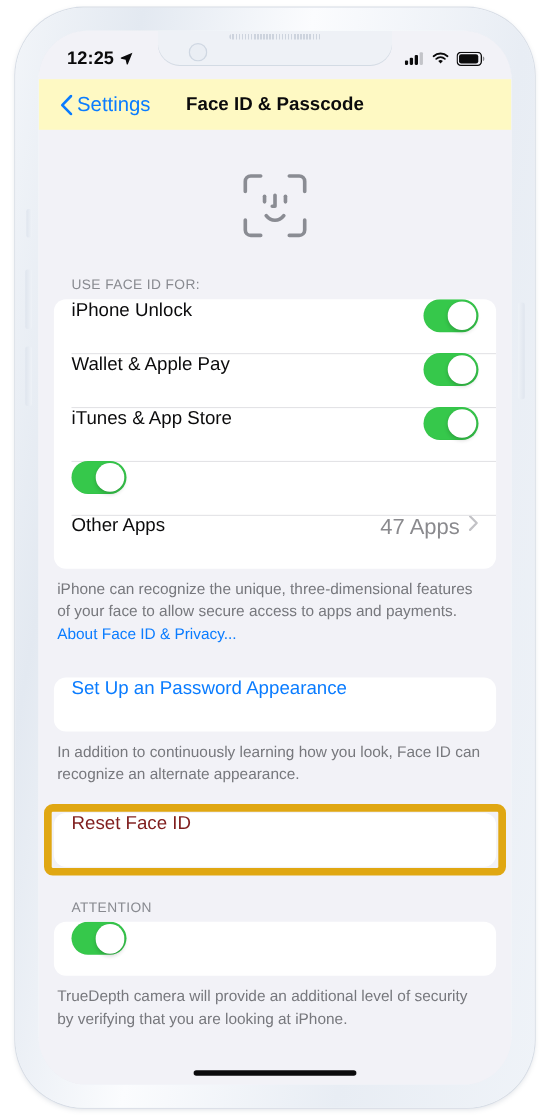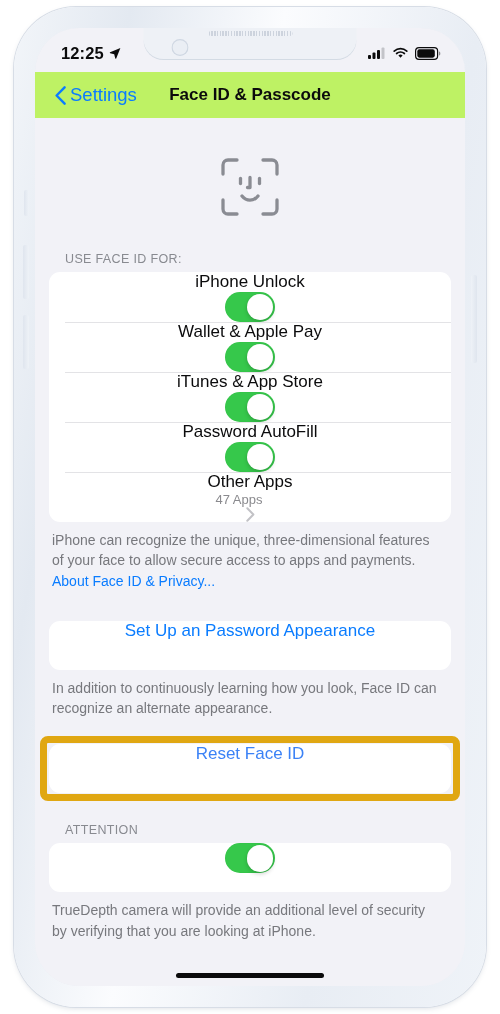--- a/index.html
+++ b/index.html
@@ -52,47 +52,47 @@
   .statusbar { position:absolute; left:0; right:0; top:0; height:44px; z-index:45;
                display:flex; align-items:center; justify-content:space-between;
                padding:6px 24px 0 26px; }
   .sb-time { font-size:16.5px; font-weight:700; color:#0b0b0c; letter-spacing:.1px;
              display:flex; align-items:center; gap:5px; }
   .loc-arrow { width:12px; height:12px; display:block; }
   .sb-right { display:flex; align-items:center; gap:6px; }
 
   
   .navbar { position:absolute; left:0; right:0; top:44px; height:46px; z-index:30;
-            background:#bef264; display:flex; align-items:center; }
+            background:#fef9c3; display:flex; align-items:center; }
   .nav-back { display:flex; align-items:center; gap:4px; padding-left:20px; cursor:pointer; }
   .chev-left { width:11px; height:19px; }
   .nav-back-label { color:#0a7cff; font-size:18.5px; }
   .nav-title { position:absolute; left:0; right:0; text-align:center; font-size:17px;
                font-weight:700; color:#0b0b0c; pointer-events:none; }
 
   
   .content { position:absolute; left:0; right:0; top:90px; bottom:0; background:#f2f2f7;
              overflow:hidden; }
 
   .faceid-hero { display:flex; justify-content:center; padding:38px 0 34px; }
   .faceid-icon { width:62px; height:62px; display:block; }
 
   .section-header { font-size:12.5px; color:#888a90; letter-spacing:.35px;
                     padding:0 0 6px 30px; text-transform:uppercase; }
 
   .group { background:#ffffff; border-radius:11px; margin:0 14px; overflow:hidden; }
 
-  .row { position:relative; display:flex; align-items:center; min-height:49px;
-         padding:0 16px 0 16px; cursor:pointer;flex-direction:column; }
+  .row { position:relative; display:flex; align-items:flex-start; min-height:49px;
+         padding:0 16px 0 16px; cursor:pointer; }
   .row + .row::before { content:""; position:absolute; left:16px; right:0; top:0;
                         height:1px; background:#e3e3e6; }
   .row-label { font-size:17px; color:#0b0b0c; flex:1; }
   .row-label.blue { color:#0a7cff; }
-  .row-label.red  { color:#3b82f6; }
-  .row-value { font-size:13px; color:#8a8a8e; margin-right:22px; }
+  .row-label.red  { color:#7f1d1d; }
+  .row-value { font-size:20px; color:#8a8a8e; margin-right:8px; }
   .chev-right { width:9px; height:15px; flex:none; }
 
   
   .toggle { width:50px; height:30px; border-radius:16px; background:#36c84b;
             position:relative; flex:none; box-shadow:inset 0 0 0 .5px rgba(0,0,0,.03); }
   .toggle .knob { position:absolute; top:1.6px; right:1.6px; width:26.8px; height:26.8px;
                   border-radius:50%; background:#fff;
                   box-shadow:0 2px 4px rgba(0,0,0,.18), 0 0 1px rgba(0,0,0,.12); }
 
   .footnote { font-size:14px; line-height:1.45; color:#77787d;
@@ -200,21 +200,20 @@
             </div>
 
             <div class="row">
               <span class="row-label">iTunes &amp; App Store</span>
               <div class="toggle">
                   <div class="knob"></div>
                 </div>
             </div>
 
             <div class="row">
-              <span class="row-label">Password AutoFill</span>
               <div class="toggle">
                   <div class="knob"></div>
                 </div>
             </div>
 
             <div class="row">
               <span class="row-label">Other Apps</span>
               <span class="row-value">47 Apps</span>
               <svg class="chev-right" viewBox="0 0 9 15">
                 <path d="M1.3 1.3 7.4 7.5l-6.1 6.2" stroke="#c2c2c6" stroke-width="2" fill="none" stroke-linecap="round" stroke-linejoin="round"></path>

